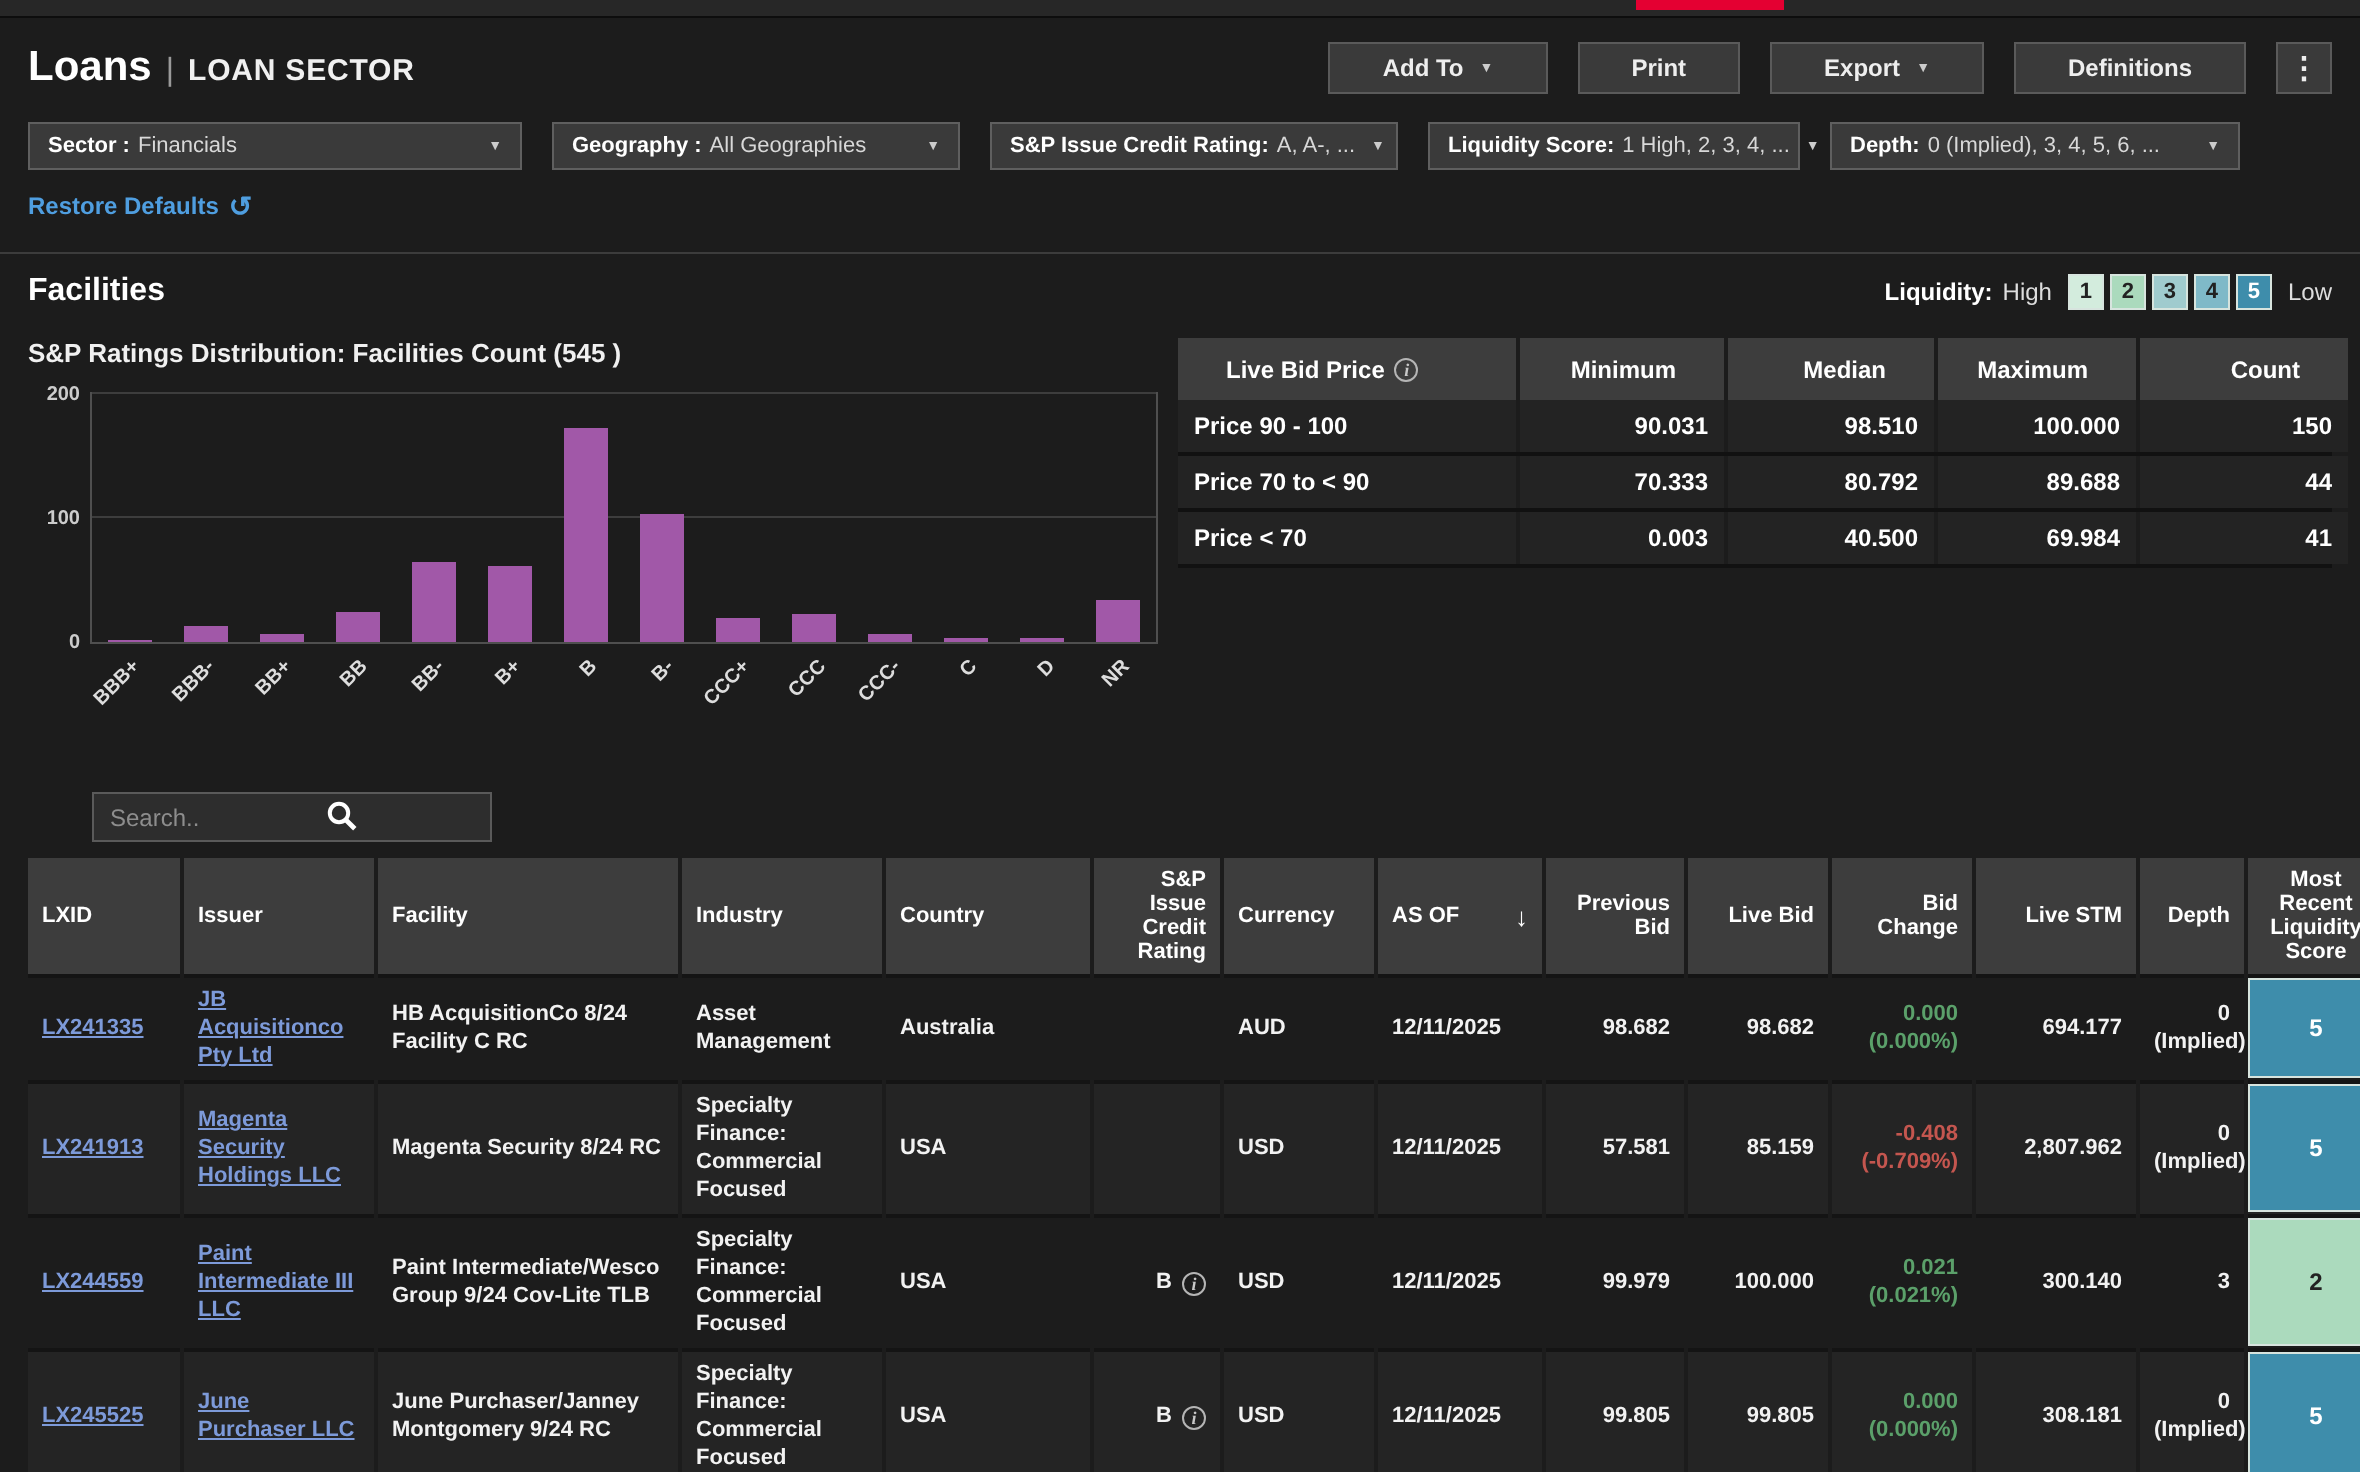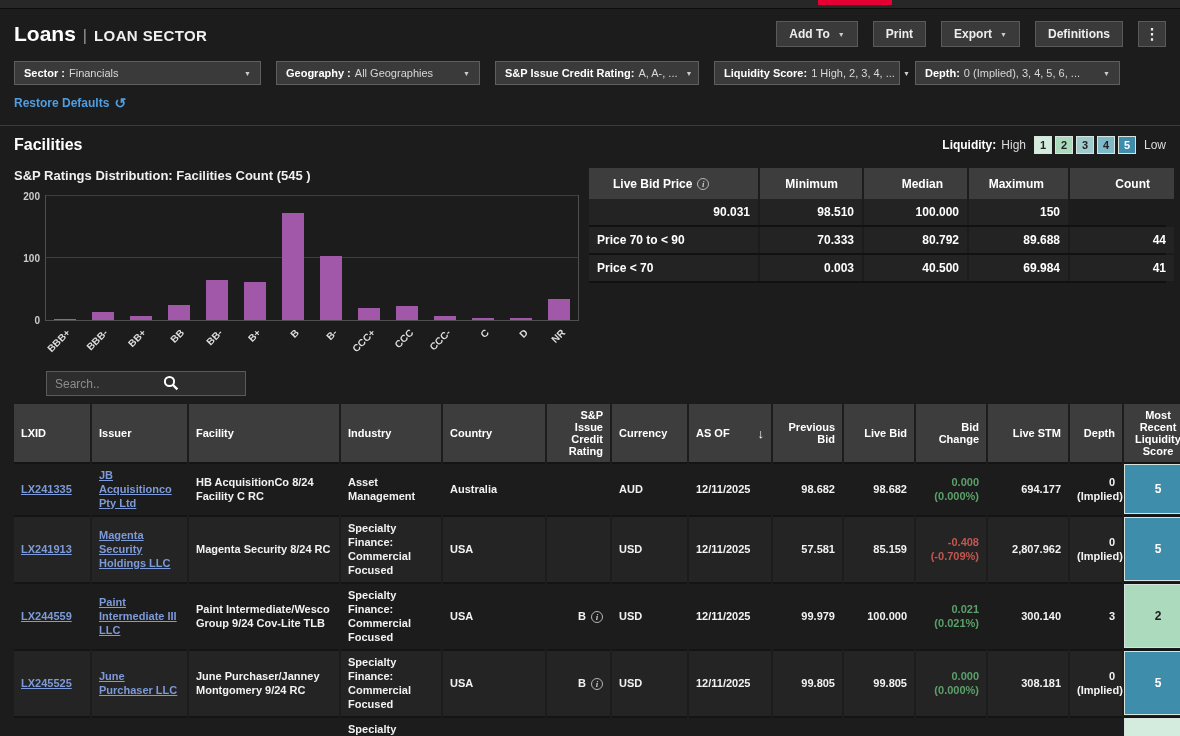--- a/index.html
+++ b/index.html
@@ -10,21 +10,21 @@
 
   
   .header-row { display:flex; align-items:center; margin:10px 14px 0 14px; height:30px; }
   .title-wrap { display:flex; align-items:baseline; gap:7px; }
   .title-main { font-size:21px; font-weight:bold; color:#fff; }
   .title-sep { color:#9a9a9a; font-size:16px; }
   .title-sub { font-size:15px; font-weight:bold; color:#f0f0f0; letter-spacing:.4px; }
   .toolbar { margin-left:auto; display:flex; gap:15px; align-items:center; }
   .btn { height:26px; background:#3a3a3a; border:1px solid #5a5a5a; color:#eee;
     font-weight:bold; font-size:12px; display:flex; align-items:center; gap:8px;
-    padding:0 12px; cursor:pointer; }
+    padding:0 26px; cursor:pointer; }
   .btn .caret { font-size:7px; color:#ccc; }
   .btn.kebab { width:28px; justify-content:center; font-size:15px; padding:0; }
 
   
   .filter-row { display:flex; gap:15px; margin:12px 14px 0 14px; }
   .pill { height:24px; background:#3a3a3a; border:1px solid #5f5f5f; display:flex;
     align-items:center; padding:0 9px; font-size:11px; cursor:pointer; }
   .pill .f-label { font-weight:bold; color:#fff; white-space:nowrap; }
   .pill .f-value { color:#d8d8d8; margin-left:4px; white-space:nowrap; }
   .pill .caret { margin-left:auto; padding-left:8px; font-size:7px; color:#ccc; }
@@ -70,21 +70,21 @@
   .sum-h { background:#3d3d3d; font-size:12px; font-weight:bold; color:#fff; padding:5px 24px;
     text-align:right; height:31px; display:flex; align-items:center; justify-content:flex-end; }
   .sum-h.first { justify-content:flex-start; gap:5px; }
   .sum-row { display:grid; grid-template-columns:169px 102px 103px 99px 104px; column-gap:2px;
     border-bottom:2px solid #111; }
   .sum-c { background:#232323; font-size:12px; font-weight:bold; color:#fff; padding:6px 8px;
     text-align:right; }
   .sum-c.first { text-align:left; }
 
   
-  .search-wrap { margin:8px 0 0 14px; position:relative; width:172px;padding-left:32px; }
+  .search-wrap { margin:32px 0 0 14px; position:relative; width:172px;padding-left:32px; }
   .search-input { width:200px; height:25px; background:#2d2d2d; border:1px solid #5a5a5a;
     color:#ccc; font-size:12px; padding:0 28px 0 8px; font-family:"Liberation Sans",sans-serif; }
   .search-input::placeholder { color:#8d8d8d; }
   .search-icon { position:absolute; right:7px; top:4px; cursor:pointer; }
 
   
   table.main { border-collapse:separate; border-spacing:2px 0; table-layout:fixed;
     width:1152px; margin:8px 0 0 12px; }
   .main th { background:#3d3d3d; color:#fff; font-size:11px; font-weight:bold;
     padding:5px 7px; height:51px; vertical-align:middle;margin-top:14px; }
@@ -299,20 +299,21 @@
         <span>Live Bid Price</span>
         <span class="info-icon">i</span>
       </div>
       <div class="sum-h">Minimum</div>
       <div class="sum-h">Median</div>
       <div class="sum-h">Maximum</div>
       <div class="sum-h">Count</div>
     </div>
     <div id="summary-body">
         <div class="sum-row">
+          <div class="sum-c first">Price 90 - 100</div>
           <div class="sum-c">90.031</div>
           <div class="sum-c">98.510</div>
           <div class="sum-c">100.000</div>
           <div class="sum-c">150</div>
         </div>
         <div class="sum-row">
           <div class="sum-c first">Price 70 to &lt; 90</div>
           <div class="sum-c">70.333</div>
           <div class="sum-c">80.792</div>
           <div class="sum-c">89.688</div>

